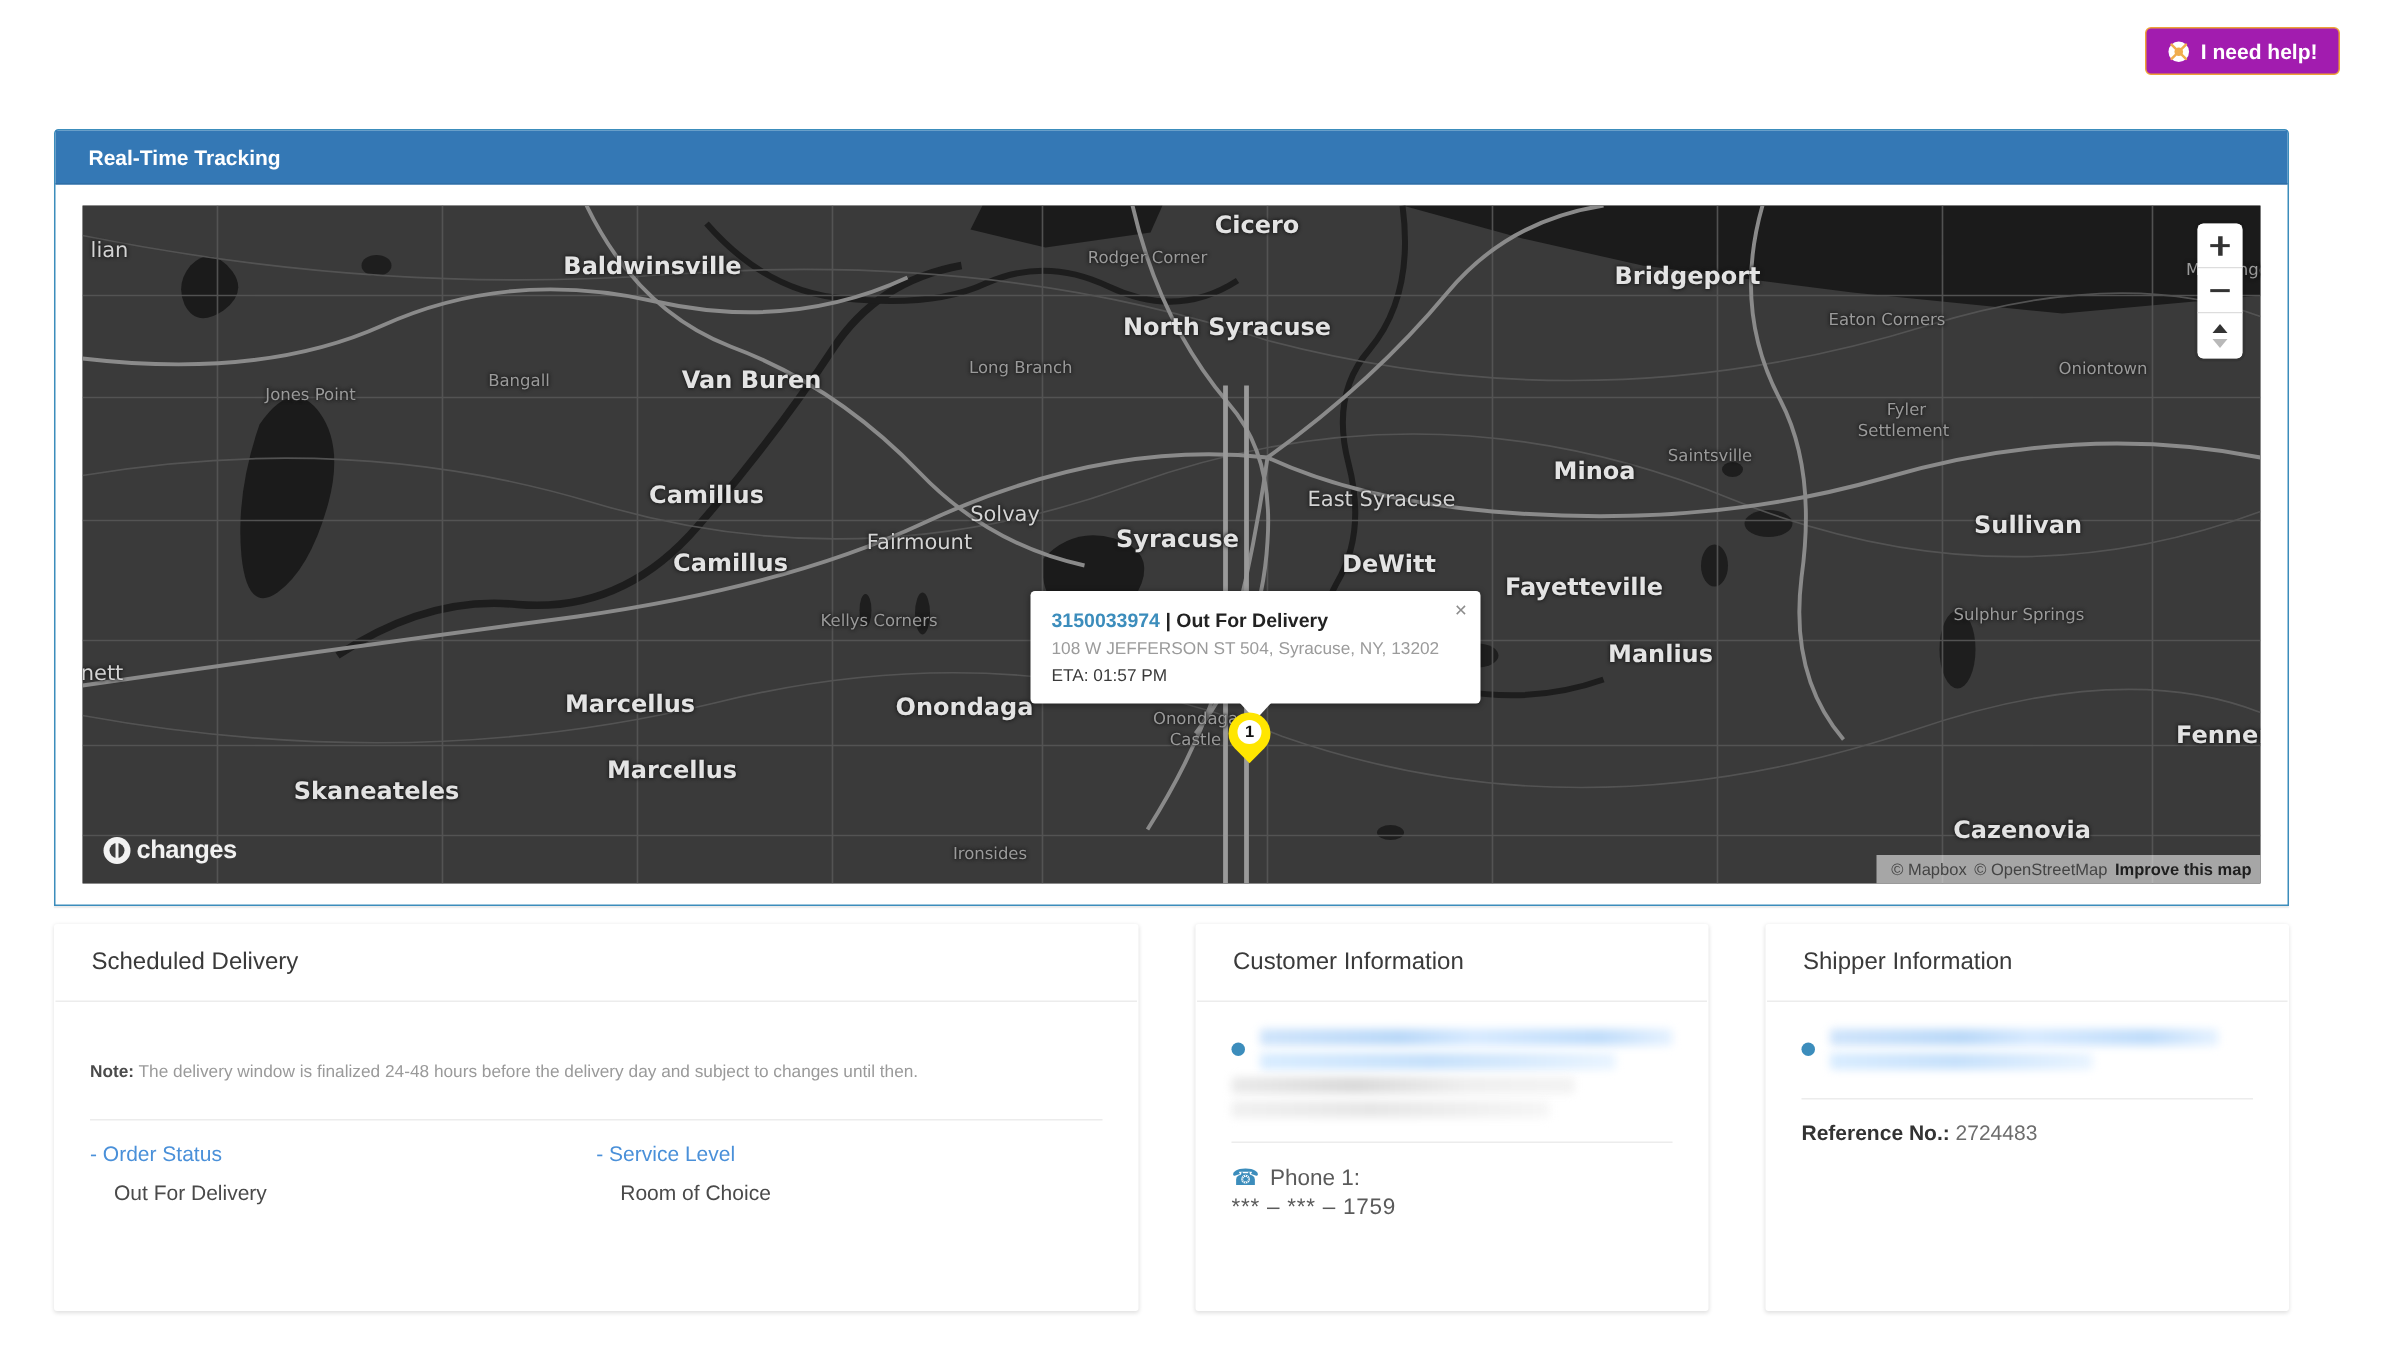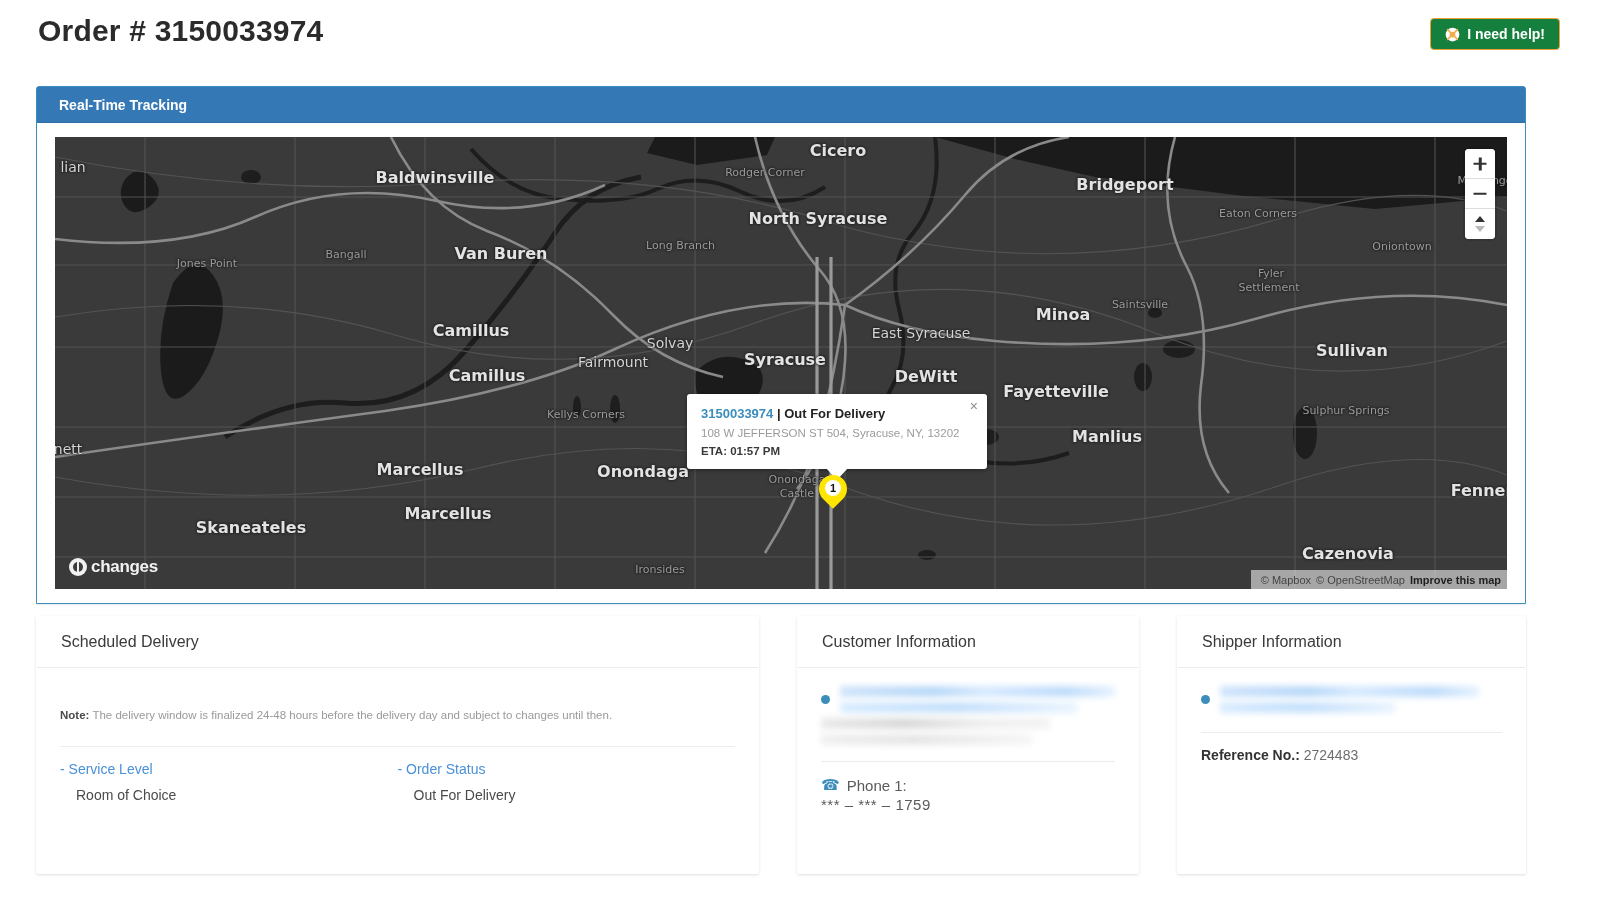--- a/index.html
+++ b/index.html
@@ -17,21 +17,21 @@
     position: absolute; top: 0; left: 0; width: 1600px; height: 68px;
   }
   .order-title {
     position: absolute; left: 38px; top: 14px;
     font-size: 30px; font-weight: bold; color: #2b2b2b;
     letter-spacing: .2px; white-space: nowrap;
   }
   .help-btn {
     position: absolute; right: 40px; top: 18px;
     height: 32px; padding: 0 14px;
-    background: #15803d; border: 1px solid #eea236; border-radius: 4px;
+    background: #a21caf; border: 1px solid #eea236; border-radius: 4px;
     color: #fff; font-size: 14px; font-weight: bold;
     display: flex; align-items: center; gap: 7px; cursor: pointer;
     line-height: 1;
   }
   .help-btn .lifering { width: 15px; height: 15px; flex: 0 0 15px; display: block; }
 
   
   .panel {
     position: absolute; left: 36px; top: 86px;
     width: 1490px; height: 518px;
@@ -124,21 +124,21 @@
     background: #fff; border-radius: 3px; padding: 12px 14px 12px 14px;
     box-shadow: 0 1px 4px rgba(0,0,0,.4);
   }
   .map-popup .pop-close {
     position: absolute; right: 7px; top: 3px; font-size: 14px;
     color: #8c8c8c; cursor: pointer; line-height: 1; background: none; border: 0; padding: 2px;
   }
   .pop-title { font-size: 13px; font-weight: bold; color: #222; margin-bottom: 6px; }
   .pop-title .ord { color: #3c8dbc; }
   .pop-addr { font-size: 11.5px; color: #9b9b9b; margin-bottom: 6px; }
-  .pop-eta  { font-size: 11.5px; font-weight: bold; color: #3a3a3a; }
+  .pop-eta  { font-size: 11.5px; font-weight: normal; color: #3a3a3a; }
   .pop-tail {
     position: absolute; left: 50%; bottom: -11px; margin-left: -11px;
     width: 0; height: 0; border-left: 11px solid transparent;
     border-right: 11px solid transparent; border-top: 12px solid #fff;
   }
 
   
   .map-pin { position: absolute; left: 764px; top: 338px; width: 28px; height: 36px; cursor: pointer; }
   .pin-body {
     position: absolute; left: 0; top: 0; width: 28px; height: 28px; background: #ffe600;
@@ -196,21 +196,20 @@
   .ship-sep { height: 1px; background: #ececec; margin: 14px 0; }
   .ref-line { font-size: 14px; color: #6d6d6d; margin-top: 8px; }
   .ref-line b { color: #333; }
 </style>
 </head>
 <body>
 
 <div class="page">
 
   <div class="page-header">
-    <div class="order-title">Order # 3150033974</div>
     <div class="help-btn">
       <svg class="lifering" viewBox="0 0 24 24">
         <circle cx="12" cy="12" r="11" fill="#ffffff"></circle>
         <circle cx="12" cy="12" r="4.6" fill="#f0ad4e"></circle>
         <path d="M4.3 4.3 L8.9 8.9 M19.7 4.3 L15.1 8.9 M4.3 19.7 L8.9 15.1 M19.7 19.7 L15.1 15.1" stroke="#f0ad4e" stroke-width="2.6" stroke-linecap="round"></path>
       </svg>
       <span>I need help!</span>
     </div>
   </div>
 
@@ -373,26 +372,26 @@
       <div class="card-head">
         <span>Scheduled Delivery</span>
       </div>
       <div class="card-body">
         <div class="sched-note">
           <b>Note:</b><span> The delivery window is finalized 24-48 hours before the delivery day and subject to changes until then.</span>
         </div>
         <div class="sched-sep"></div>
         <div class="sched-grid">
           <div class="sched-col">
+            <div class="k">- Order Status</div>
+            <div class="v">Out For Delivery</div>
+          </div>
+          <div class="sched-col">
             <div class="k">- Service Level</div>
             <div class="v">Room of Choice</div>
-          </div>
-          <div class="sched-col">
-            <div class="k">- Order Status</div>
-            <div class="v">Out For Delivery</div>
           </div>
         </div>
       </div>
     </div>
 
     <div class="card card-cust">
       <div class="card-head">
         <span>Customer Information</span>
       </div>
       <div class="card-body">

